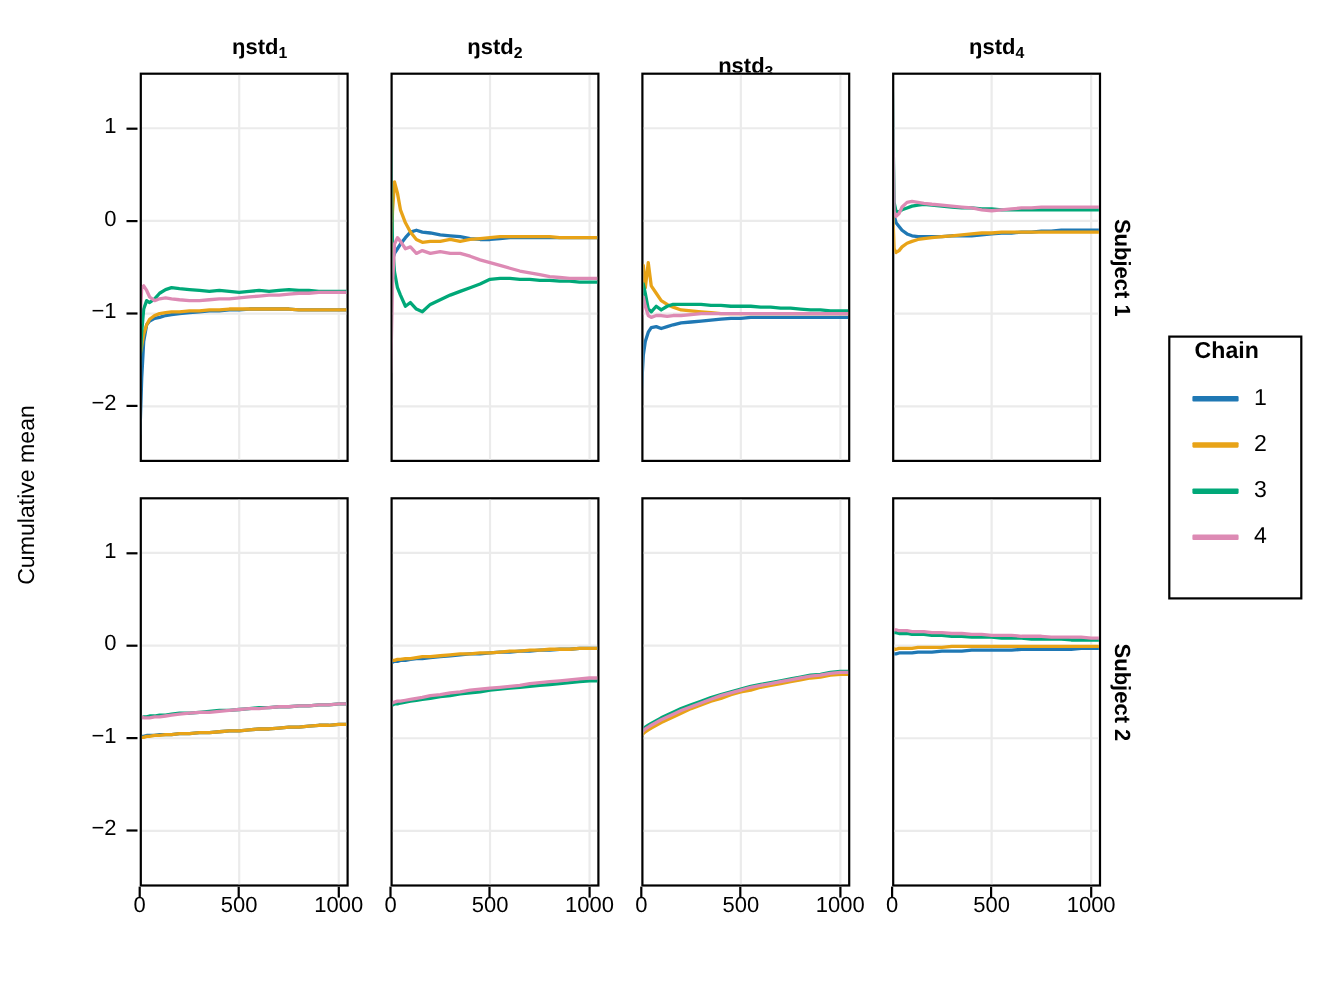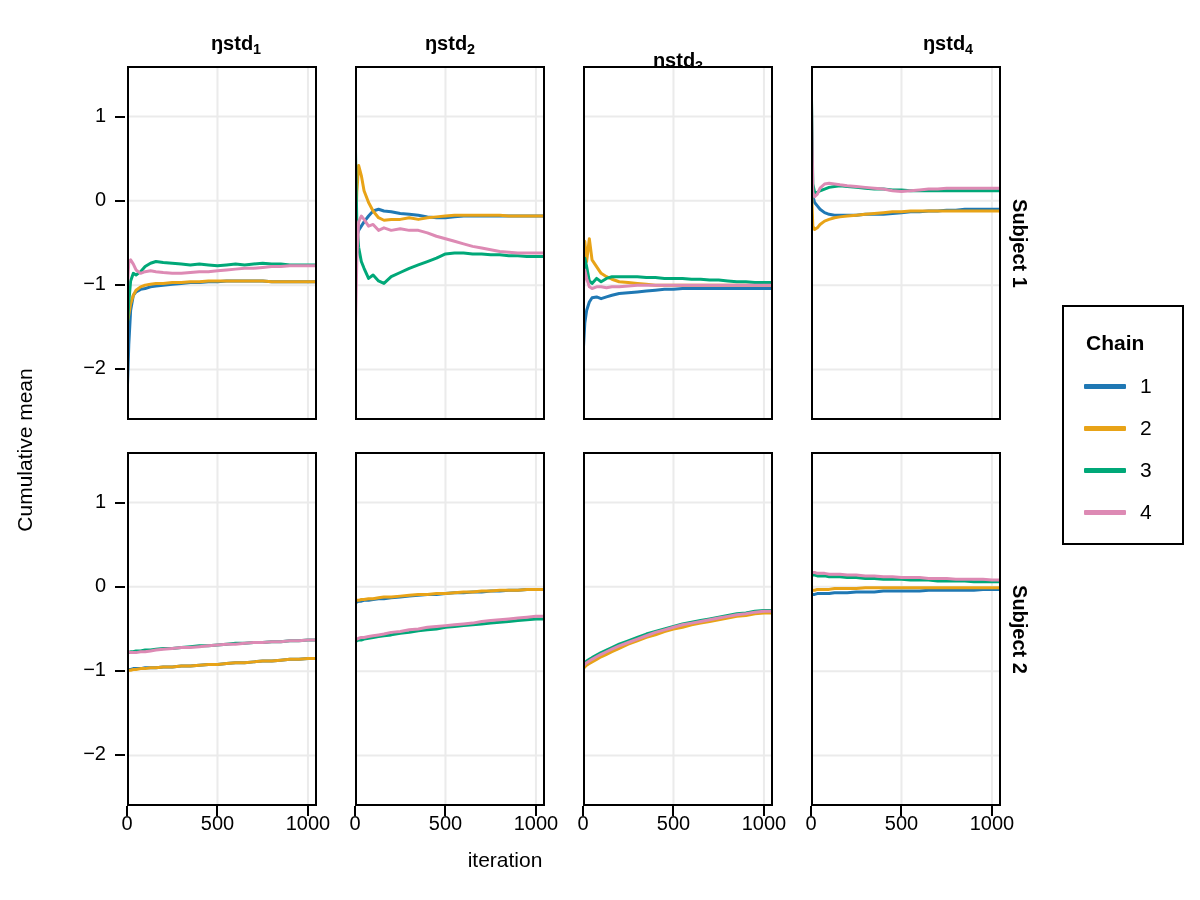--- a/index.html
+++ b/index.html
@@ -21,48 +21,47 @@
   .strip-row span{transform:rotate(90deg);white-space:nowrap;font-size:20px;font-weight:bold;}
 
   .panel{position:absolute;border:2.2px solid #000;box-sizing:border-box;background:#fff;}
   .panel svg{display:block;}
 
   .ytick{position:absolute;font-size:20px;text-align:right;width:50px;}
   .xtick{position:absolute;font-size:20px;text-align:center;width:70px;}
   .tickmark{position:absolute;background:#000;}
 
   .legend{position:absolute;border:2.2px solid #000;background:#fff;box-sizing:border-box;}
-  .legend-title{font-size:21px;font-weight:bold;margin:24px 0 10px 22px;}
+  .legend-title{font-size:21px;font-weight:bold;margin:0 0 10px 22px;}
   .legend-row{display:flex;align-items:center;margin:0 0 0 20px;height:42px;}
   .legend-key{width:42px;height:5px;border-radius:1px;}
   .legend-lbl{font-size:21px;margin-left:14px;}
   .sub{font-size:0.72em;vertical-align:-0.28em;}
 </style>
 </head>
 <body>
 
 <div id="root">
 
   <div class="ylab">
     <span>Cumulative mean</span>
   </div>
 
-  <div class="xlab">iteration</div>
 
   <div id="col-strips">
       <div class="strip-col" style="left: 141px; width: 190px; top: 32px;">
         <span>ŋstd<span class="sub">1</span></span>
       </div>
       <div class="strip-col" style="left: 355px; width: 190px; top: 32px;">
         <span>ŋstd<span class="sub">2</span></span>
       </div>
       <div class="strip-col" style="left: 583px; width: 190px; top: 49px;">
         <span>ŋstd<span class="sub">3</span></span>
       </div>
-      <div class="strip-col" style="left: 853px; width: 190px; top: 32px;">
+      <div class="strip-col" style="left: 811px; width: 190px; top: 32px;">
         <span>ŋstd<span class="sub">4</span></span>
       </div>
     </div>
 
   <div id="row-strips">
       <div class="strip-row" style="left: 1006px; top: 66px; height: 354px;">
         <span>Subject 1</span>
       </div>
       <div class="strip-row" style="left: 1006px; top: 452px; height: 354px;">
         <span>Subject 2</span>

